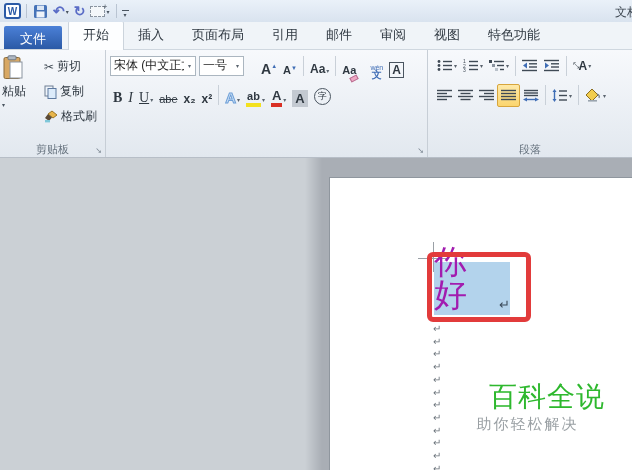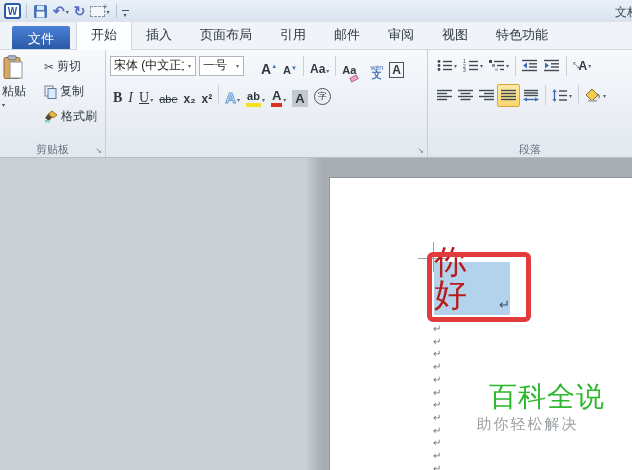--- a/index.html
+++ b/index.html
@@ -15,21 +15,21 @@
   .qat-btn .uarrow { font-size:14px; font-weight:bold; color:#5a6cc6; line-height:1; }
   .mini-arrow { font-size:6px; color:#4a5560; margin-left:1px; }
   .shot-icon { width:15px; height:11px; border:1px dashed #8a94a0; background:#f4f7fa; position:relative; }
   .shot-icon::after { content:"+"; position:absolute; right:-3px; top:-5px; font-size:8px; color:#4a5560; }
   .qat-custom { display:flex; flex-direction:column; align-items:center; line-height:4px; padding-top:4px; }
   .qat-custom .bar { width:7px; height:1px; background:#4a5560; margin-bottom:2px; }
   .qat-custom .ar { font-size:6px; color:#4a5560; }
   .win-title { position:absolute; right:-7px; top:4px; font-size:12px; color:#3c4650; white-space:nowrap; }
 
   
-  .tabrow { height:28px; background:#f0f4f8; display:flex; align-items:flex-end; padding-left:12px; border-bottom:1px solid #cfd7df; }
+  .tabrow { height:28px; background:#f0f4f8; display:flex; align-items:flex-end; padding-left:4px; border-bottom:1px solid #cfd7df; }
   .tab { font-size:13px; color:#2f3841; padding:4px 14px 5px 14px; cursor:default; }
   .tab-file { background:linear-gradient(#4b80d7,#2b5aa6); color:#fff; border-radius:2px 2px 0 0; padding:4px 16px 5px 16px; margin-right:6px; height:23px; }
   .tab-active { background:#fdfeff; border:1px solid #ccd4dc; border-bottom:none; border-radius:2px 2px 0 0; margin-bottom:-1px; padding-bottom:6px; }
 
   
   .ribbon { height:108px; background:linear-gradient(#f7f9fc,#e2e8ef); border-bottom:1px solid #b7bec7; display:flex; }
   .rgroup { position:relative; border-right:1px solid #c7ced6; padding:2px 2px 16px 2px; }
   .glabel-row { position:absolute; bottom:1px; left:0; right:0; height:14px; font-size:11px; color:#66727e; text-align:center; }
   .launcher { position:absolute; right:3px; bottom:2px; font-size:8px; color:#7a8591; }
   .g-clip { width:106px; display:flex; }
@@ -82,21 +82,21 @@
   .asian-arrows { font-size:8px; color:#2f3841; letter-spacing:-2px; margin-right:1px; }
 
   
   .docarea { position:absolute; left:0; top:158px; width:632px; height:312px;
              background:linear-gradient(to right,#cbd0d5 0px,#cbd0d5 305px,#a9aeb5 322px,#a9aeb5 100%); }
   .page { position:absolute; left:330px; top:20px; width:310px; height:300px; background:#ffffff; box-shadow:-1px -1px 0 #8f969e; }
   .crosshair-v { position:absolute; left:103px; top:64px; width:1px; height:30px; background:#9aa0a6; }
   .crosshair-h { position:absolute; left:88px; top:80px; width:30px; height:1px; background:#9aa0a6; }
   .redbox { position:absolute; left:97px; top:74px; width:104px; height:70px; border:5px solid #e23b3b; border-radius:6px; }
   .selection { position:absolute; left:104px; top:84px; width:76px; height:53px; background:#b3d3ec; display:flex; align-items:flex-end; padding-bottom:3px; }
-  .seltext { font-family:"Liberation Serif",serif; font-size:33px; line-height:1; color:#b91c1c; letter-spacing:1px; }
+  .seltext { font-family:"Liberation Serif",serif; font-size:33px; line-height:1; color:#a21caf; letter-spacing:1px; }
   .selpil { font-size:13px; color:#3a4a5a; margin-left:1px; }
   .marks { position:absolute; left:103px; top:145px; display:flex; flex-direction:column; }
   .pmark { font-size:10px; line-height:12.7px; color:#6d757d; }
   .wm-title { position:absolute; left:120px; top:200px; width:155px; text-align:right; font-size:28px; font-weight:normal; color:#2eb82e; letter-spacing:1px; white-space:nowrap; }
   .wm-sub { position:absolute; left:120px; top:237px; width:155px; text-align:center; font-size:15px; color:#9aa0a4; letter-spacing:2px; white-space:nowrap; }
 
   svg .ln { stroke:#3f4a55; stroke-width:1.4; }
   svg .bl { fill:#3f6db5; }
 </style>
 </head>

